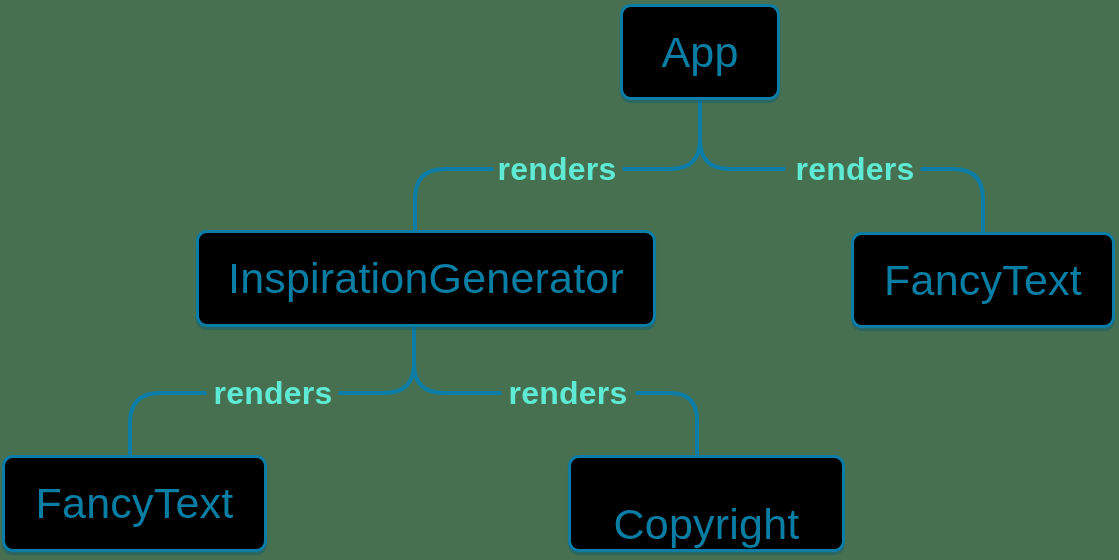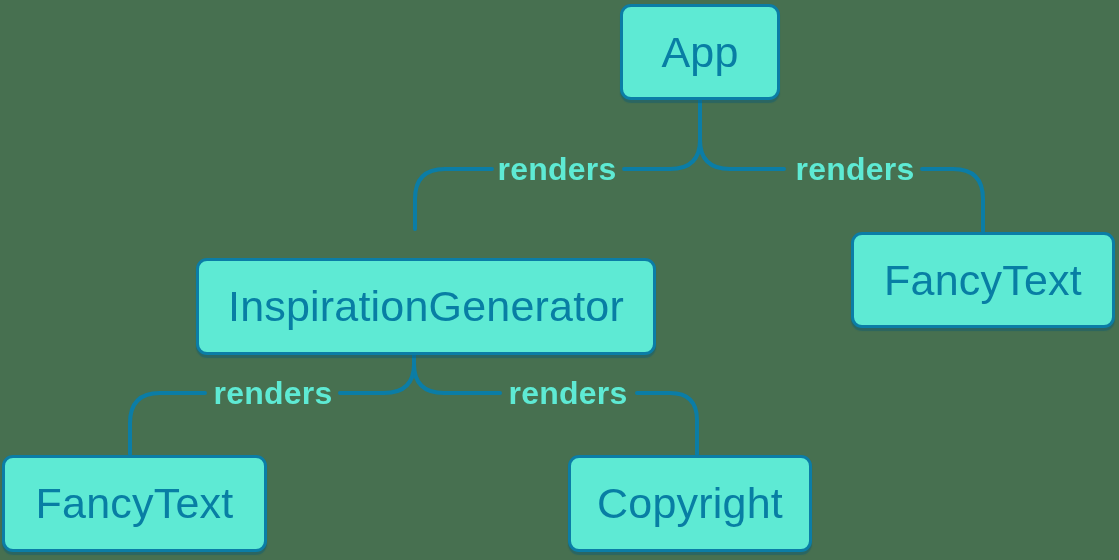--- a/index.html
+++ b/index.html
@@ -23,38 +23,38 @@
   }
   .edges-svg path {
     fill: none;
     stroke: #0b7da6;
     stroke-width: 4;
     stroke-linecap: round;
   }
   .node {
     position: absolute;
     box-sizing: border-box;
-    background: #5eead4;
+    background: #000000;
     border: 3px solid #0b7da6;
     border-radius: 11px;
     box-shadow: 0 3px 1px rgba(8, 90, 120, 0.45);
     display: flex;
     align-items: center;
     justify-content: center;
     color: #087ea4;
     font-size: 43px;
     font-weight: 500;
     letter-spacing: 0.2px;
     white-space: nowrap;
   }
   .node-app                  { left: 620px; top: 4px;   width: 160px; height: 96px; }
-  .node-inspiration          { left: 196px; top: 230px; width: 460px; height: 97px; margin-top: 28px; }
+  .node-inspiration          { left: 196px; top: 230px; width: 460px; height: 97px; }
   .node-fancy-text-right     { left: 851px; top: 232px; width: 264px; height: 96px; }
   .node-fancy-text-left      { left: 2px;   top: 455px; width: 265px; height: 97px; }
-  .node-copyright            { left: 568px; top: 455px; width: 244px; height: 97px; }
+  .node-copyright            { left: 568px; top: 455px; width: 277px; height: 97px; align-items: flex-end; }
   .edge-label {
     position: absolute;
     transform: translate(-50%, -50%);
     color: #5eead4;
     font-size: 32px;
     font-weight: 600;
     letter-spacing: 0.2px;
     white-space: nowrap;
     line-height: 1;
   }

